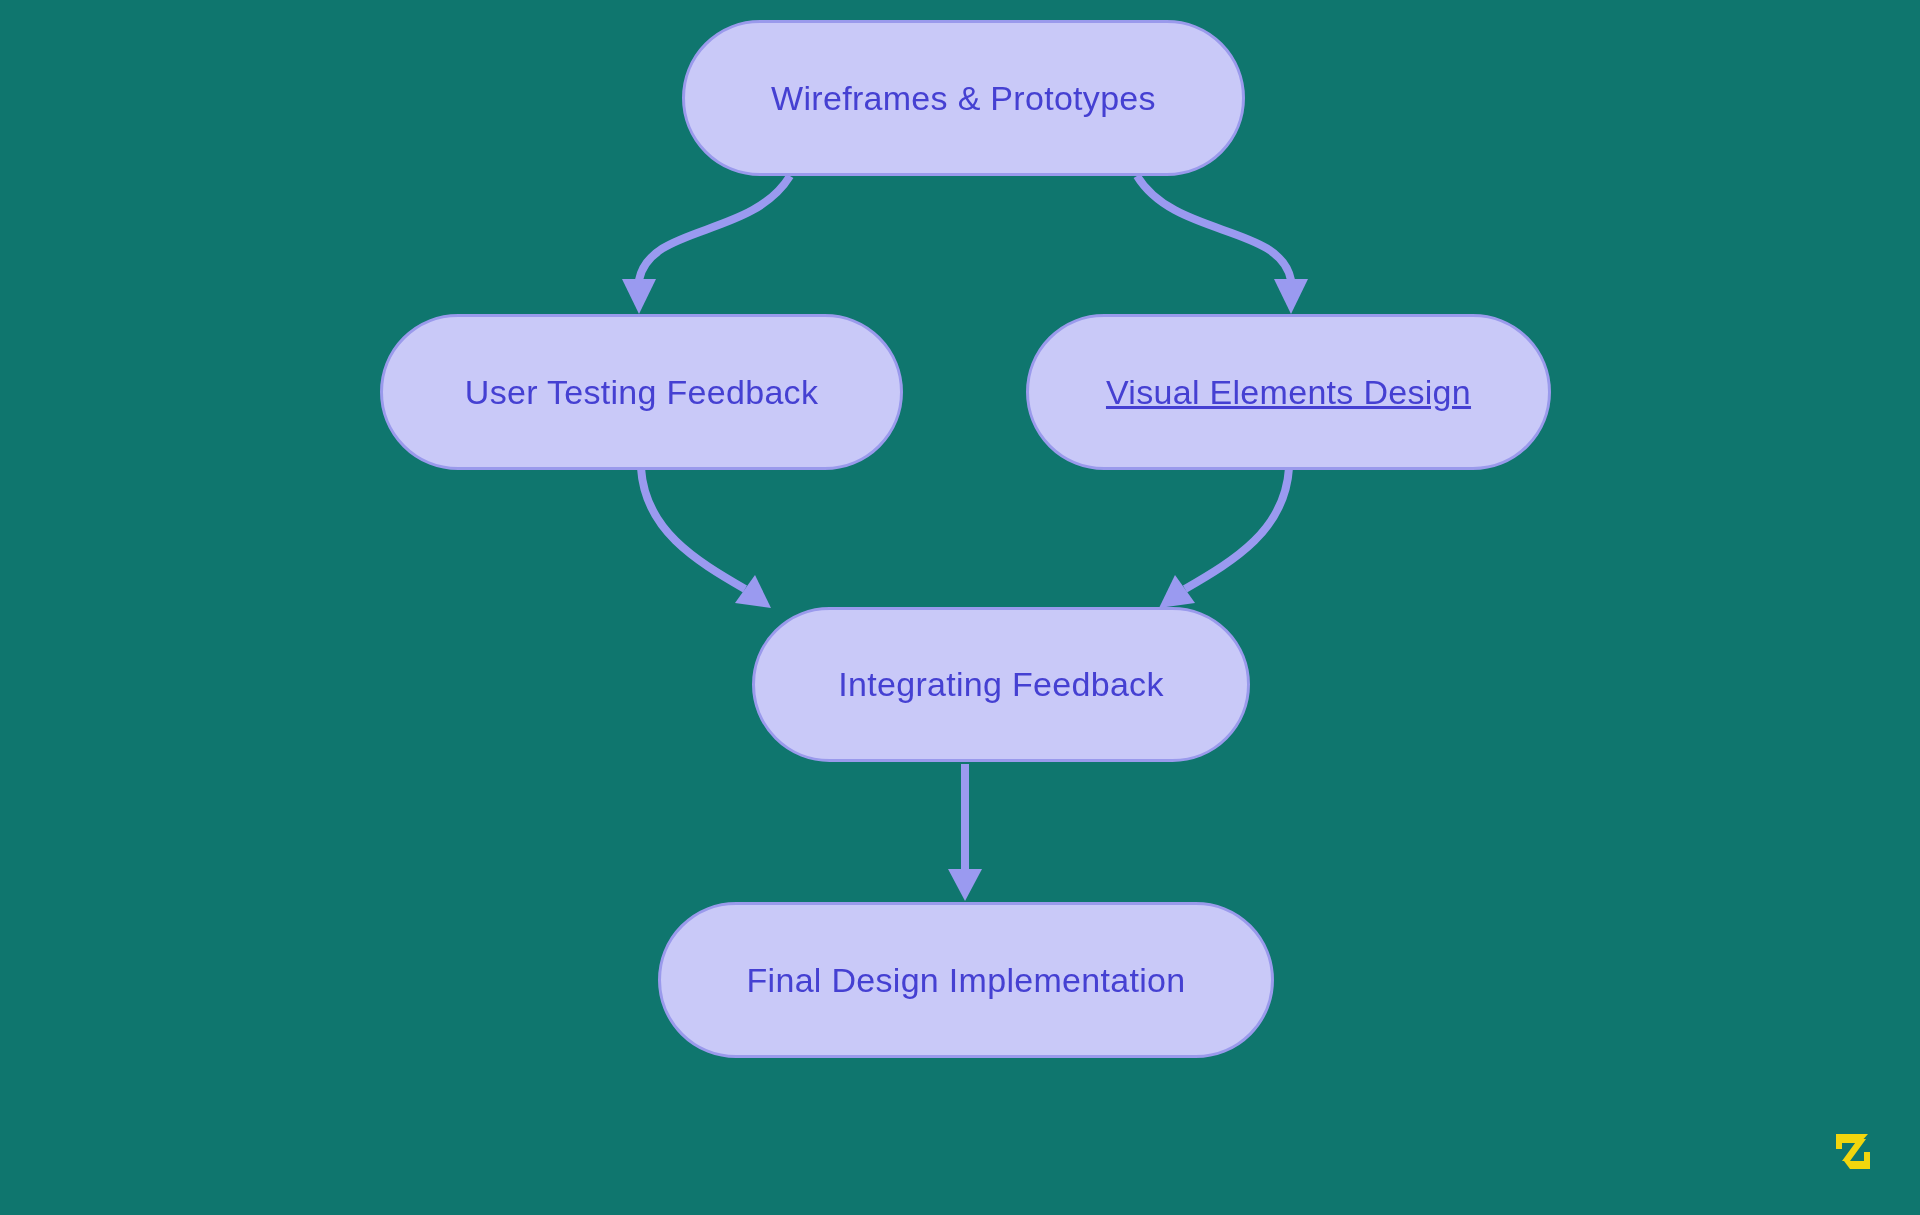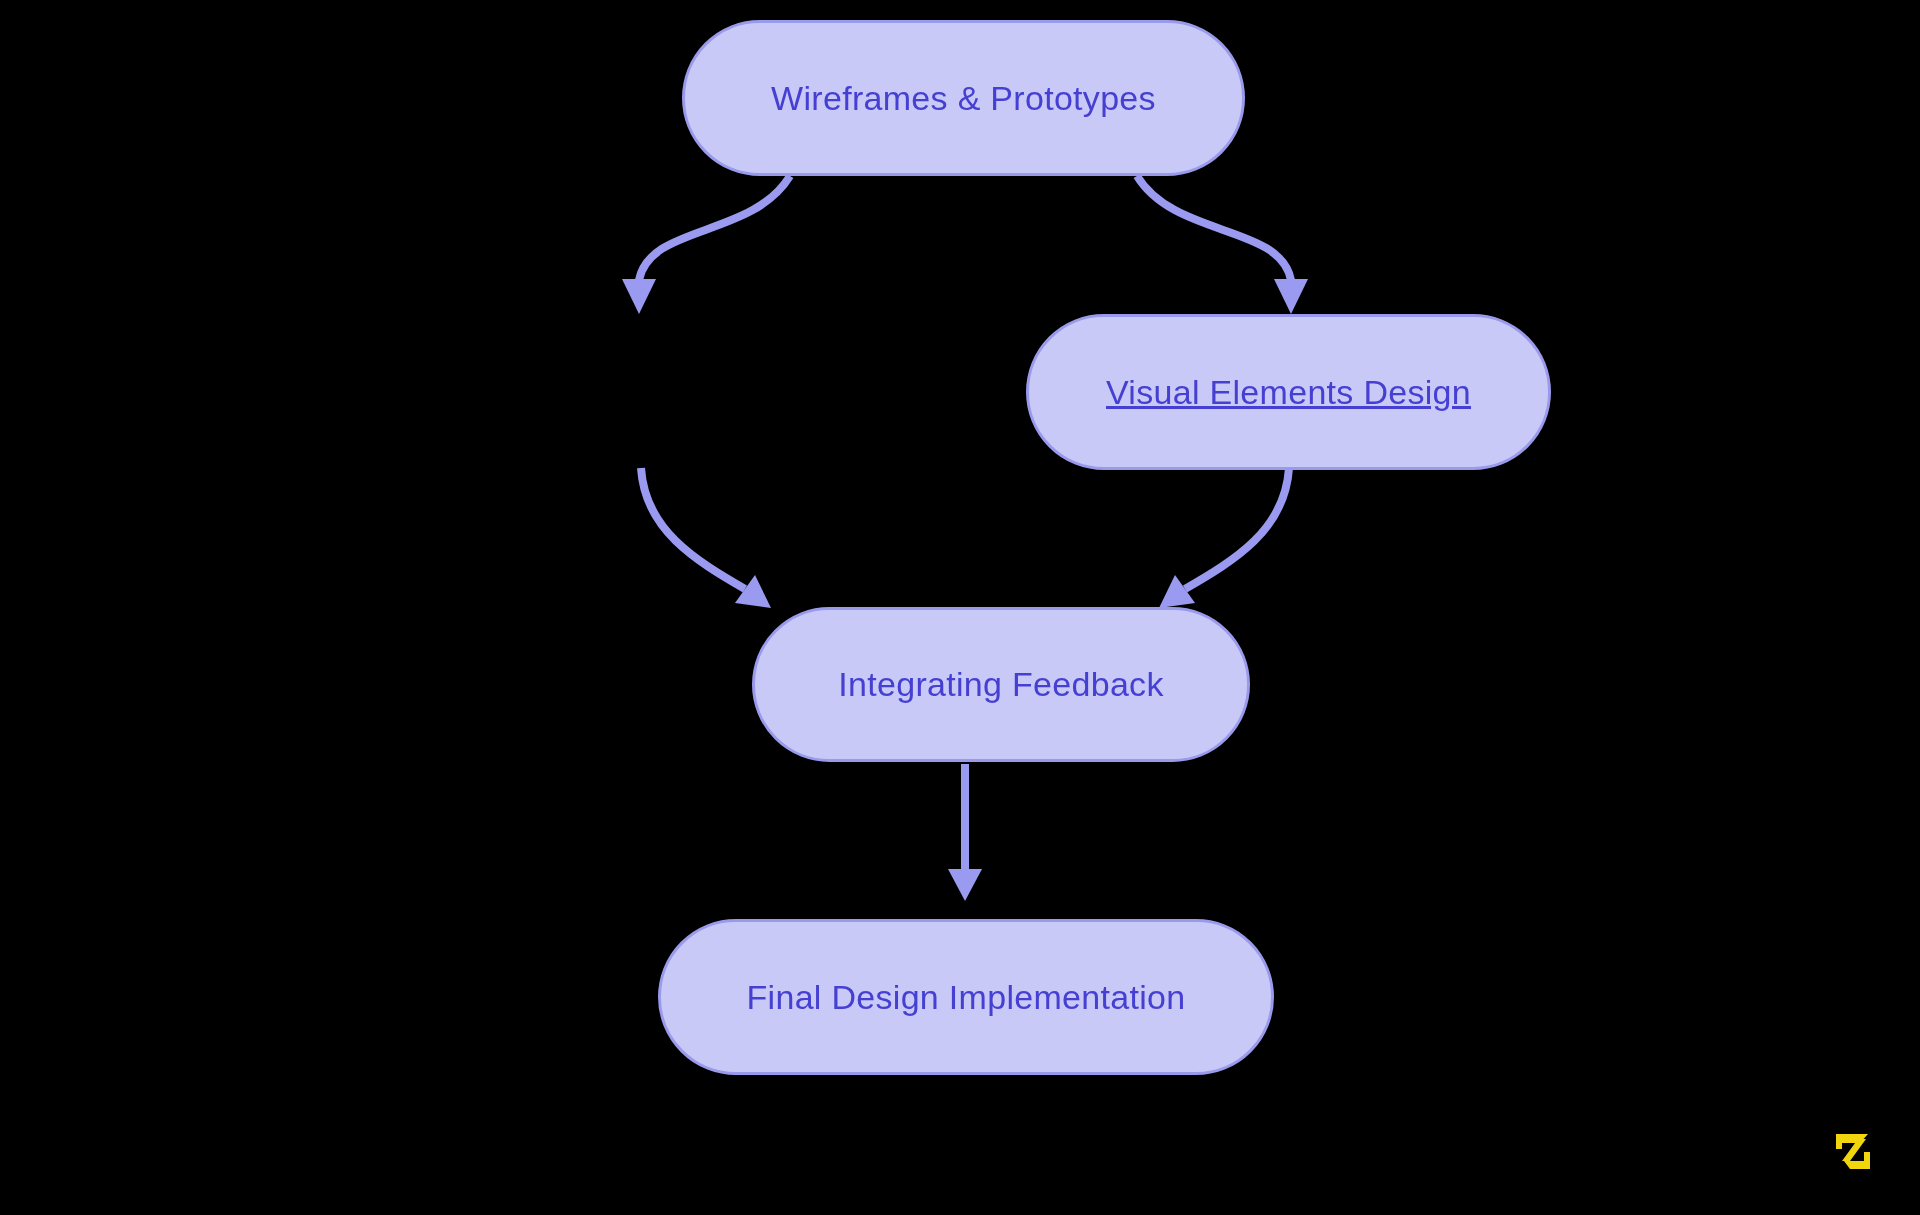--- a/index.html
+++ b/index.html
@@ -4,21 +4,21 @@
 <style>
   html, body {
     margin: 0;
     padding: 0;
     background: #161616;
   }
   .canvas {
     position: relative;
     width: 1920px;
     height: 1215px;
-    background: #000000;
+    background: #0f766e;
     overflow: hidden;
     font-family: "Liberation Sans", sans-serif;
   }
   .edges {
     position: absolute;
     left: 0;
     top: 0;
     width: 1920px;
     height: 1215px;
     pointer-events: none;
@@ -43,21 +43,21 @@
     justify-content: center;
     color: #4540d2;
     font-size: 34px;
     letter-spacing: 0.3px;
     white-space: nowrap;
   }
   .node-1 { left: 682px;  top: 20px;  width: 563px; height: 156px; }
   .node-2 { left: 380px;  top: 314px; width: 523px; height: 156px; }
   .node-3 { left: 1026px; top: 314px; width: 525px; height: 156px; text-decoration: underline; }
   .node-4 { left: 752px;  top: 607px; width: 498px; height: 155px; }
-  .node-5 { left: 658px;  top: 902px; width: 616px; height: 156px; margin-top: 17px; }
+  .node-5 { left: 658px;  top: 902px; width: 616px; height: 156px; }
   .logo {
     position: absolute;
     left: 1824px;
     top: 1127px;
     width: 48px;
     height: 44px;
   }
   .logo svg { width: 100%; height: 100%; }
   .logo path { fill: #f2d60d; }
 </style>
@@ -81,20 +81,23 @@
     <polygon class="arrowhead" points="1159,608 1195,603 1175,575"></polygon>
 
     <path class="edge-path" d="M965,764 L965,870"></path>
     <polygon class="arrowhead" points="948,869 982,869 965,901"></polygon>
   </svg>
 
   <div class="node node-1">
     <span>Wireframes &amp; Prototypes</span>
   </div>
 
+  <div class="node node-2">
+    <span>User Testing Feedback</span>
+  </div>
 
   <div class="node node-3">
     <span>Visual Elements Design</span>
   </div>
 
   <div class="node node-4">
     <span>Integrating Feedback</span>
   </div>
 
   <div class="node node-5">

